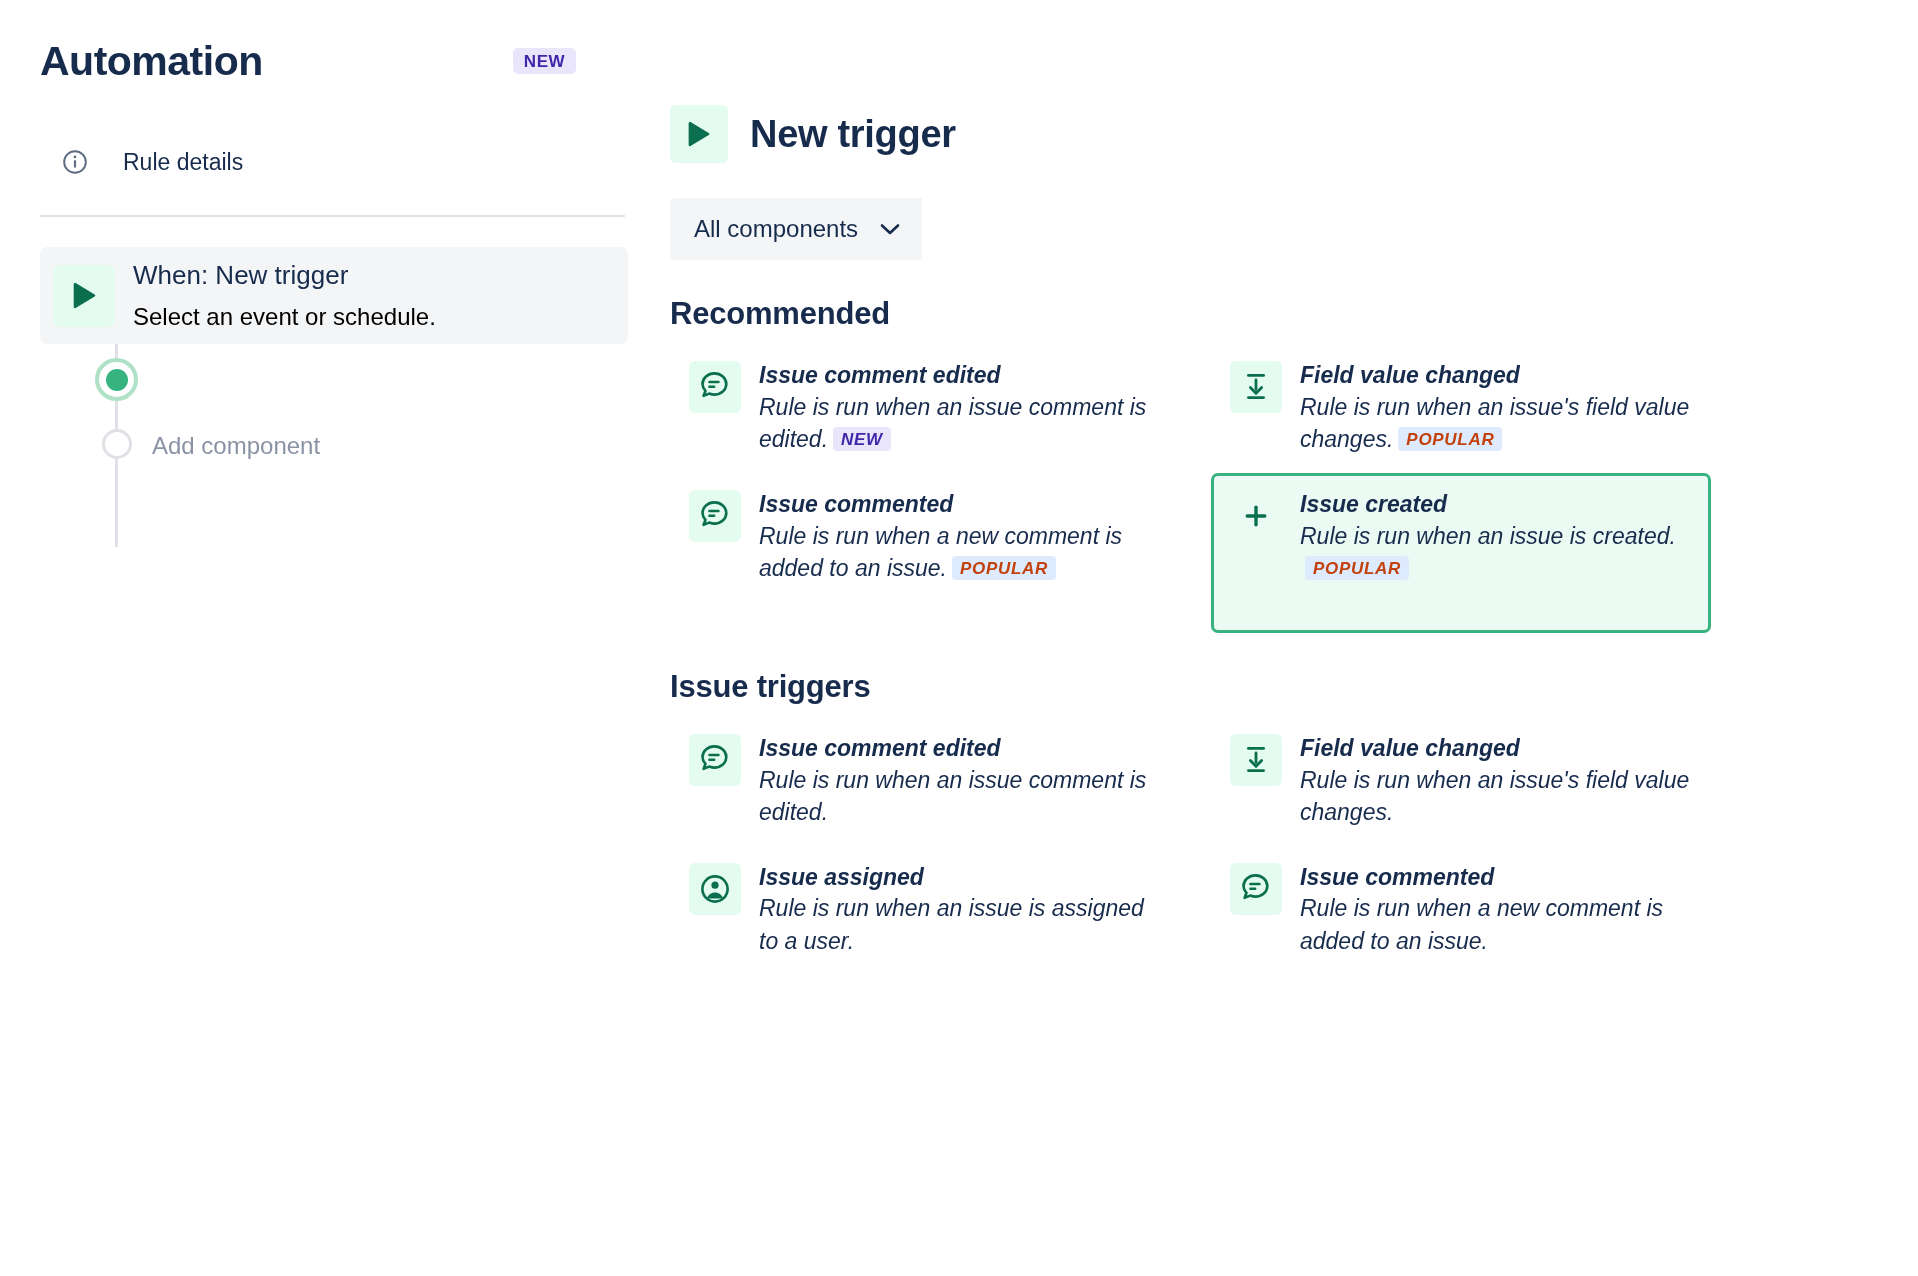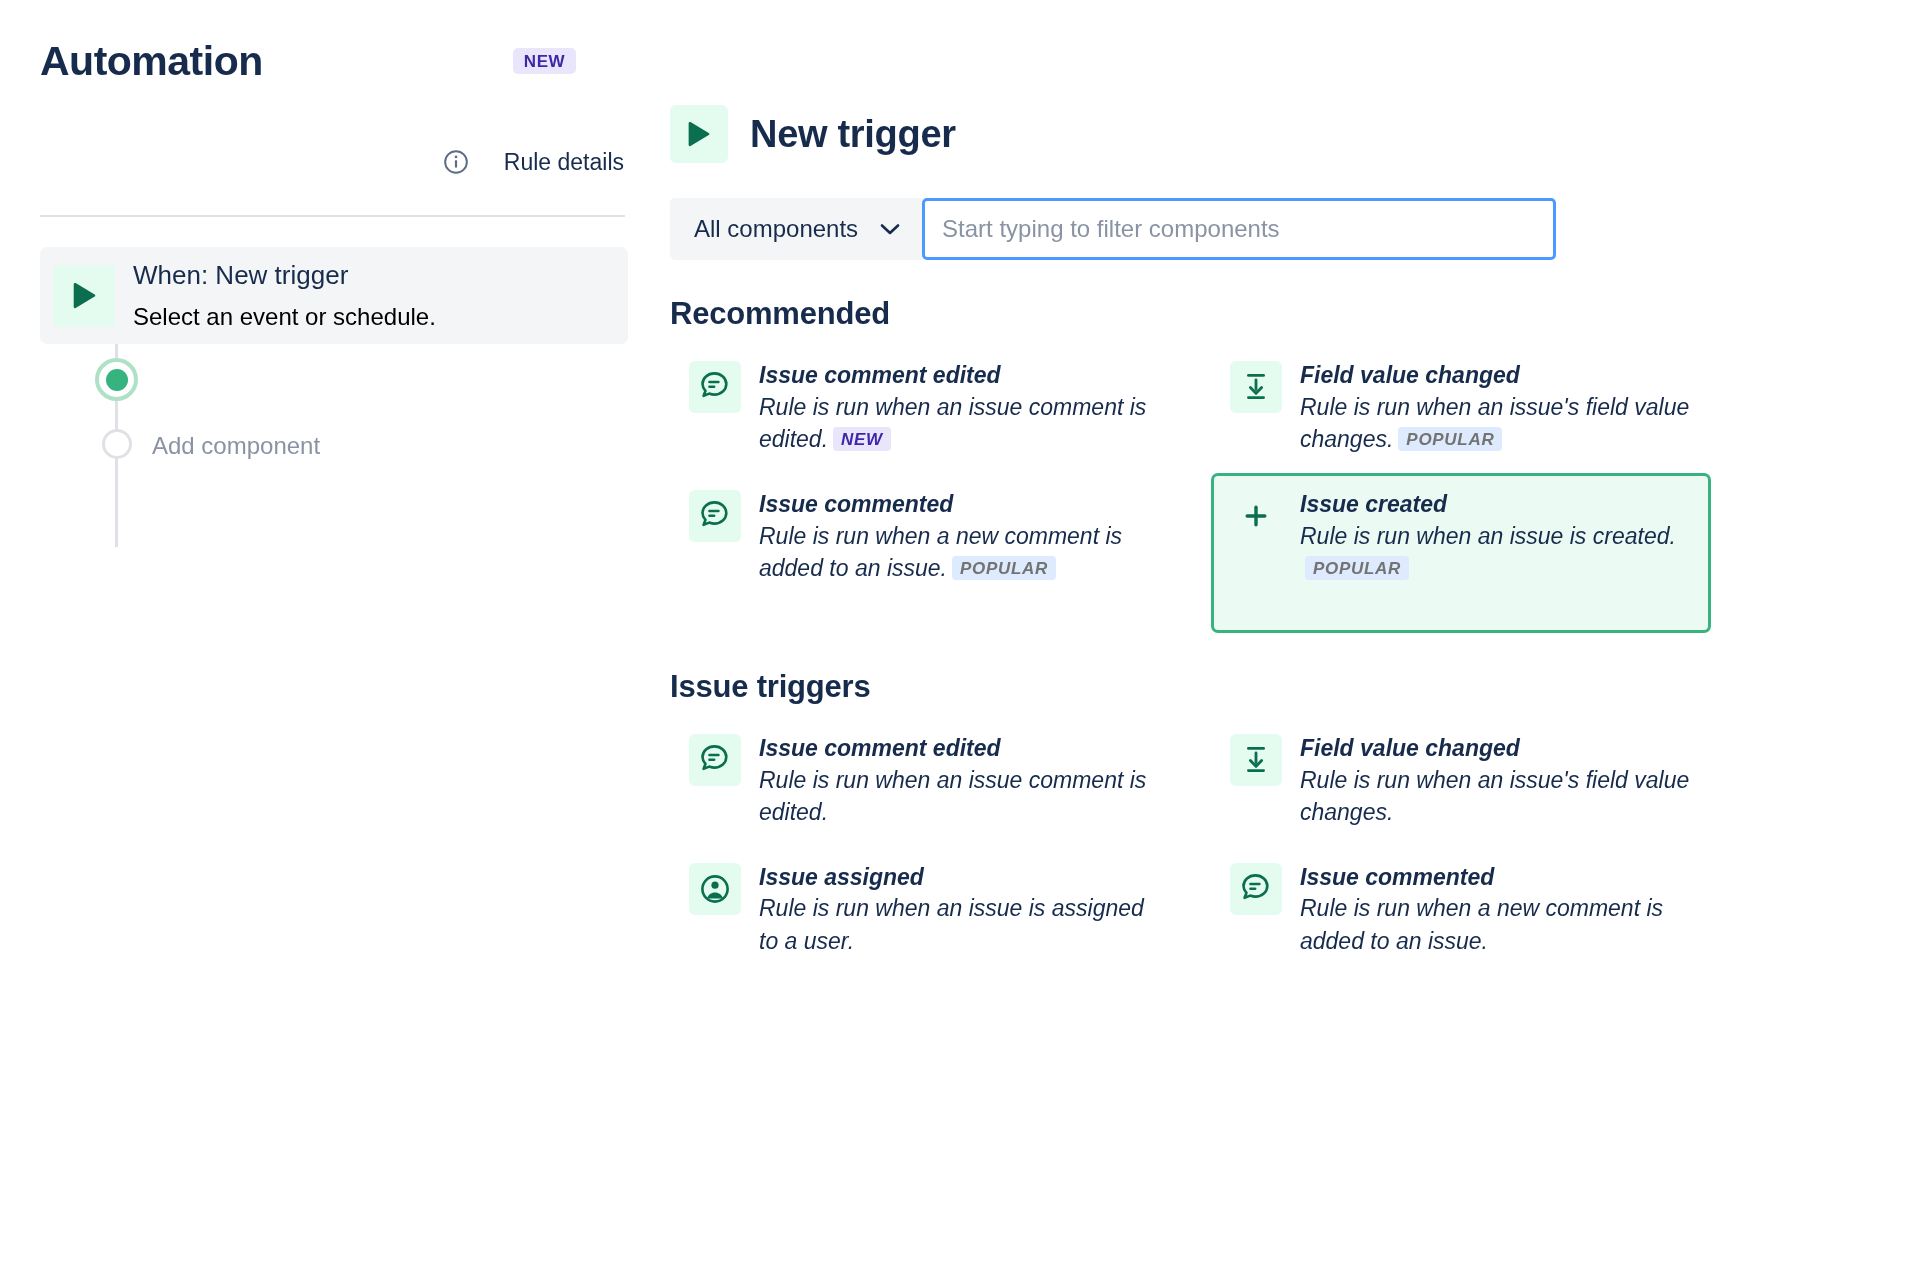--- a/index.html
+++ b/index.html
@@ -19,21 +19,21 @@
   .app-title { font-size: 41px; font-weight: 700; letter-spacing: -0.5px; color: #172B4D; line-height: 1; }
   .badge-new-header {
     margin-left: 250px;
     background: #E9E5FB; color: #4026A9;
     font-size: 17px; font-weight: 700; letter-spacing: 0.6px;
     padding: 5px 11px 4px; border-radius: 5px; line-height: 1;
   }
 
   .rule-details-row {
     display: flex; align-items: center; gap: 35px;
-    margin-top: 50px; padding-left: 22px; height: 40px; cursor: pointer; justify-content: flex-end;
+    margin-top: 50px; padding-left: 22px; height: 40px; cursor: pointer;
   }
   .info-icon { width: 26px; height: 26px; flex: 0 0 26px; display: block; }
   .rule-details-label { font-size: 23px; color: #172B4D; }
 
   .divider { height: 2px; background: #DFE1E6; margin: 33px 0 0 0; width: 585px; }
 
   
   .timeline { position: relative; margin-top: 30px; padding-left: 0; }
   .timeline-line {
     position: absolute; left: 75px; top: 50px; width: 3px; height: 250px;
@@ -131,21 +131,21 @@
   .comp-body { padding-top: 1px; }
   .comp-title { font-size: 23px; font-weight: 700; color: #172B4D; line-height: 1.2; }
   .comp-desc { font-size: 23px; color: #172B4D; line-height: 1.42; margin-top: 1px; }
   .tag {
     display: inline-block; vertical-align: 2px;
     font-size: 17px; font-weight: 700; letter-spacing: 0.7px;
     padding: 4px 8px 3px; border-radius: 4px; line-height: 1; margin-left: 5px;
     white-space: nowrap;
   }
   .tag-new { background: #E9E5FB; color: #4026A9; }
-  .tag-popular { background: #DEEBFF; color: #737373; }
+  .tag-popular { background: #DEEBFF; color: #c2410c; }
 </style>
 </head>
 <body>
 
 <div class="page">
 
   <div class="sidebar">
 
     <div class="sidebar-header">
       <div class="app-title">Automation</div>
@@ -205,21 +205,20 @@
 
     <div class="filter-row">
       <div class="select-box">
         <span class="select-label">All components</span>
         <span>
           <svg class="chev" viewBox="0 0 20 13" fill="none">
             <path d="M2 2.5 L10 10 L18 2.5" stroke="#172B4D" stroke-width="2.6" stroke-linecap="round" stroke-linejoin="round"></path>
           </svg>
         </span>
       </div>
-      <input class="filter-input" type="text" placeholder="Start typing to filter components" style="">
     </div>
 
     <div class="section">
       <div class="section-title">Recommended</div>
       <div class="grid">
 
         <div class="comp-card">
           <div class="comp-icon">
             <svg width="34" height="34" viewBox="0 0 34 34" fill="none">
               <path d="M16.4 3.4c6.6 0 11.9 4.7 11.9 10.6 0 5.9-5.3 10.6-11.9 10.6-1.6 0-3.2-.3-4.6-.8l-.6-.2-5.6 2.2 1.9-5-.4-.5a9.9 9.9 0 0 1-2.6-6.3C4.5 8.1 9.8 3.4 16.4 3.4Z" stroke="#0B6E4F" stroke-width="2.6" stroke-linejoin="round"></path>

